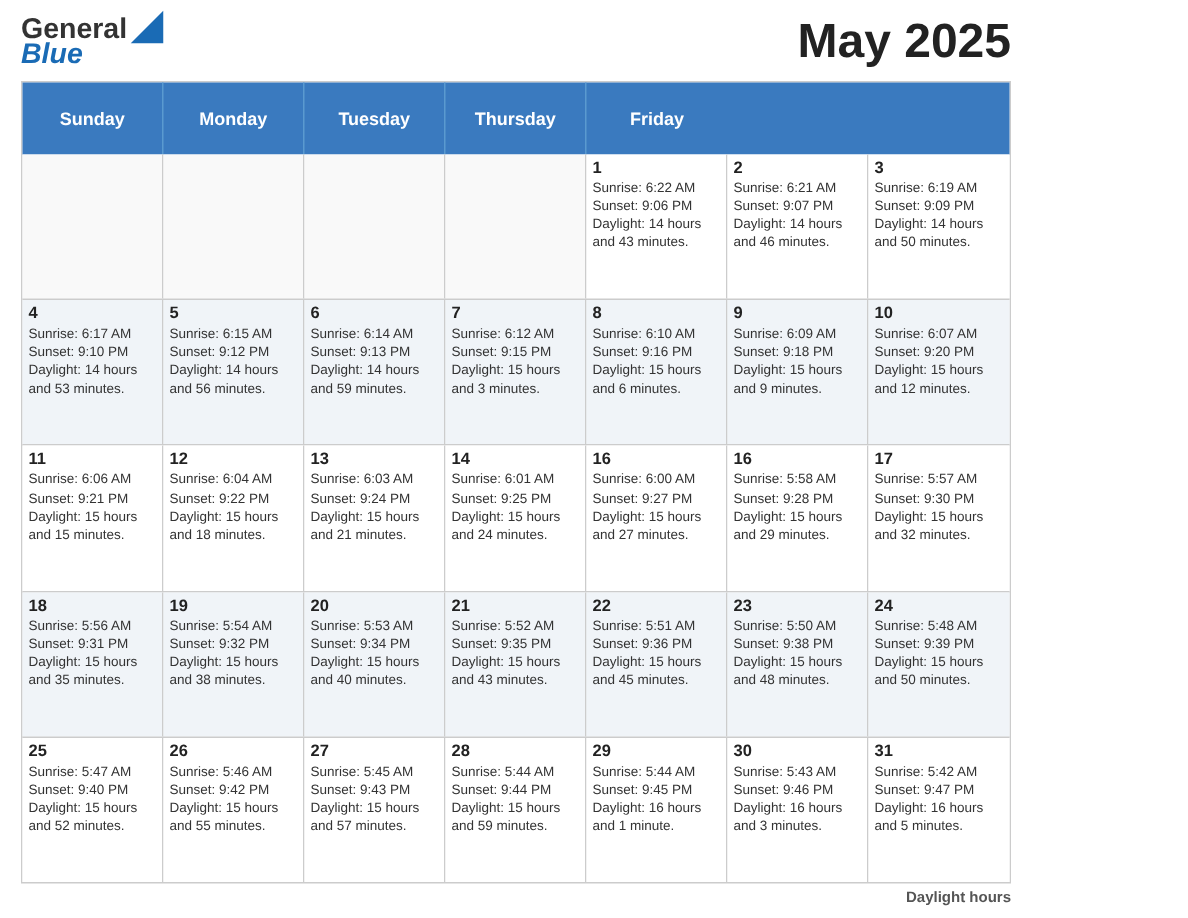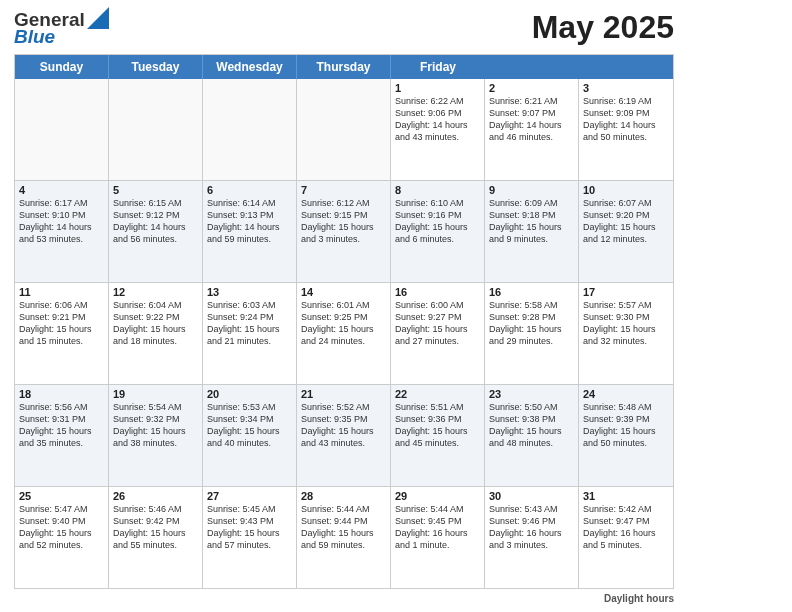--- a/index.html
+++ b/index.html
@@ -49,21 +49,21 @@
     }
     .cal-header {
       display: grid;
       grid-template-columns: repeat(7, 1fr);
       background: #3a7abf;
     }
     .cal-header-cell {
       color: #fff;
       font-weight: bold;
       font-size: 12px;
-      padding: 5px 4px;
+      padding: 17px 4px;
       text-align: center;
       border-right: 1px solid #5a9ad0;
     }
     .cal-header-cell:last-child { border-right: none; }
     .cal-body {
       display: flex;
       flex-direction: column;
       flex: 1;
     }
     .cal-row {
@@ -122,22 +122,22 @@
       </div>
     </div>
     <div class="title-block">
       <div class="month-title">May 2025</div>
     </div>
   </div>
 
   <div class="calendar">
     <div class="cal-header">
       <div class="cal-header-cell">Sunday</div>
+      <div class="cal-header-cell">Monday</div>
       <div class="cal-header-cell">Tuesday</div>
-      <div class="cal-header-cell">Wednesday</div>
       <div class="cal-header-cell">Thursday</div>
       <div class="cal-header-cell">Friday</div>
     </div>
     <div class="cal-body" id="cal-body">
     <div class="cal-row">
           <div class="cal-cell empty"></div>
           <div class="cal-cell empty"></div>
           <div class="cal-cell empty"></div>
           <div class="cal-cell empty"></div>
           <div class="cal-cell">

